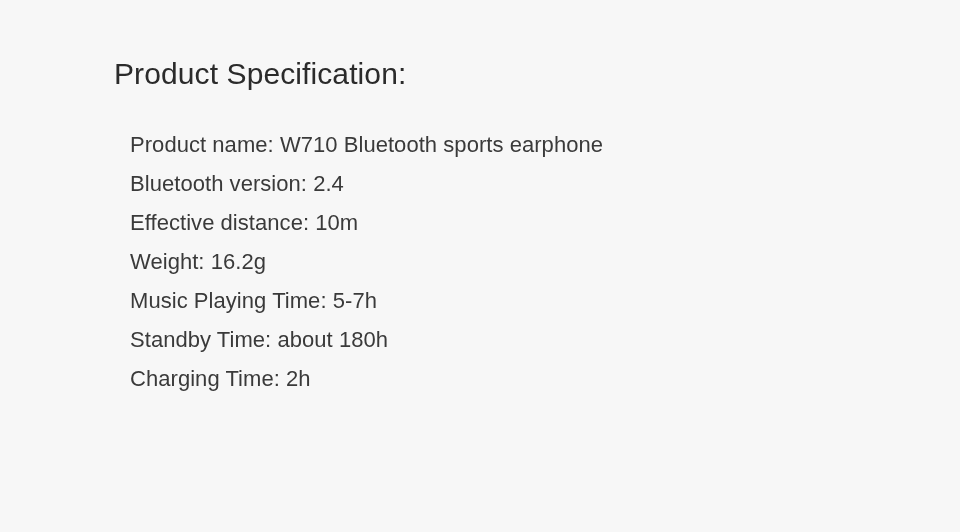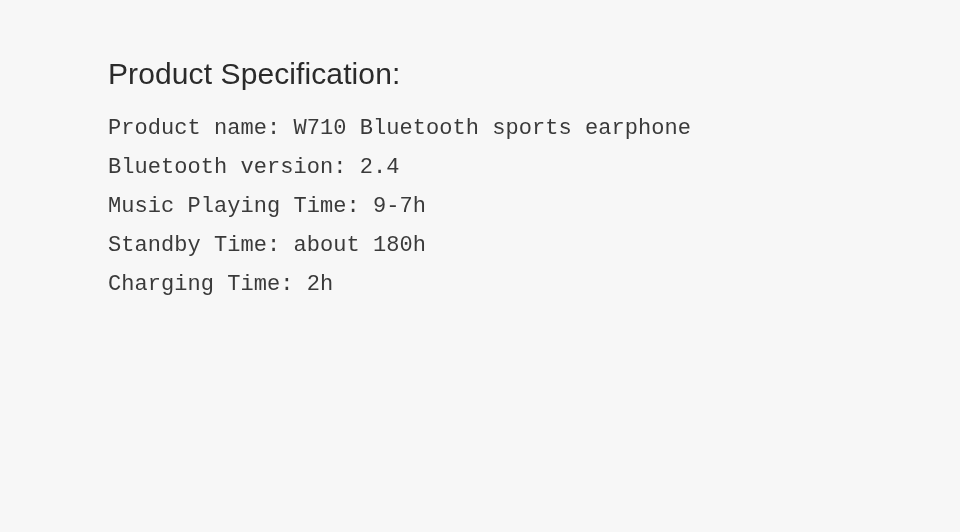--- a/index.html
+++ b/index.html
@@ -9,58 +9,59 @@
   body {
     width: 960px;
     height: 532px;
     background: #f7f7f7;
     font-family: "Liberation Sans", "DejaVu Sans", sans-serif;
     -webkit-font-smoothing: antialiased;
     overflow: hidden;
   }
   .spec-sheet {
     position: absolute;
-    left: 108px;
+    left: 114px;
     top: 0;
     width: 820px;
   }
   .spec-title {
     font-size: 30px;
     font-weight: 300;
     color: #2b2b2b;
     letter-spacing: 0.1px;
     line-height: 1;
     margin: 0;
     padding-top: 59px;
     white-space: nowrap;
   }
   .spec-list {
     list-style: none;
-    margin: 0;
+    margin: 16px;
     padding: 0;
     padding-top: 20px;
-    font-family: Liberation Mono, monospace;
   }
   .spec-line {
     font-size: 22px;
     font-weight: 300;
     color: #3a3a3a;
     line-height: 39px;
     letter-spacing: 0.05px;
     white-space: nowrap;
   }
 </style>
 </head>
 <body>
 
 <div class="spec-sheet">
 
   <h1 class="spec-title">Product Specification:</h1>
 
   <ul class="spec-list">
     <li class="spec-line">Product name: W710 Bluetooth sports earphone</li>
     <li class="spec-line">Bluetooth version: 2.4</li>
-    <li class="spec-line">Music Playing Time: 9-7h</li>
+    <li class="spec-line">Effective distance: 10m</li>
+    <li class="spec-line">Weight: 16.2g</li>
+    <li class="spec-line">Music Playing Time: 5-7h</li>
     <li class="spec-line">Standby Time: about 180h</li>
     <li class="spec-line">Charging Time: 2h</li>
   </ul>
 
 </div>
 
 </body></html>

